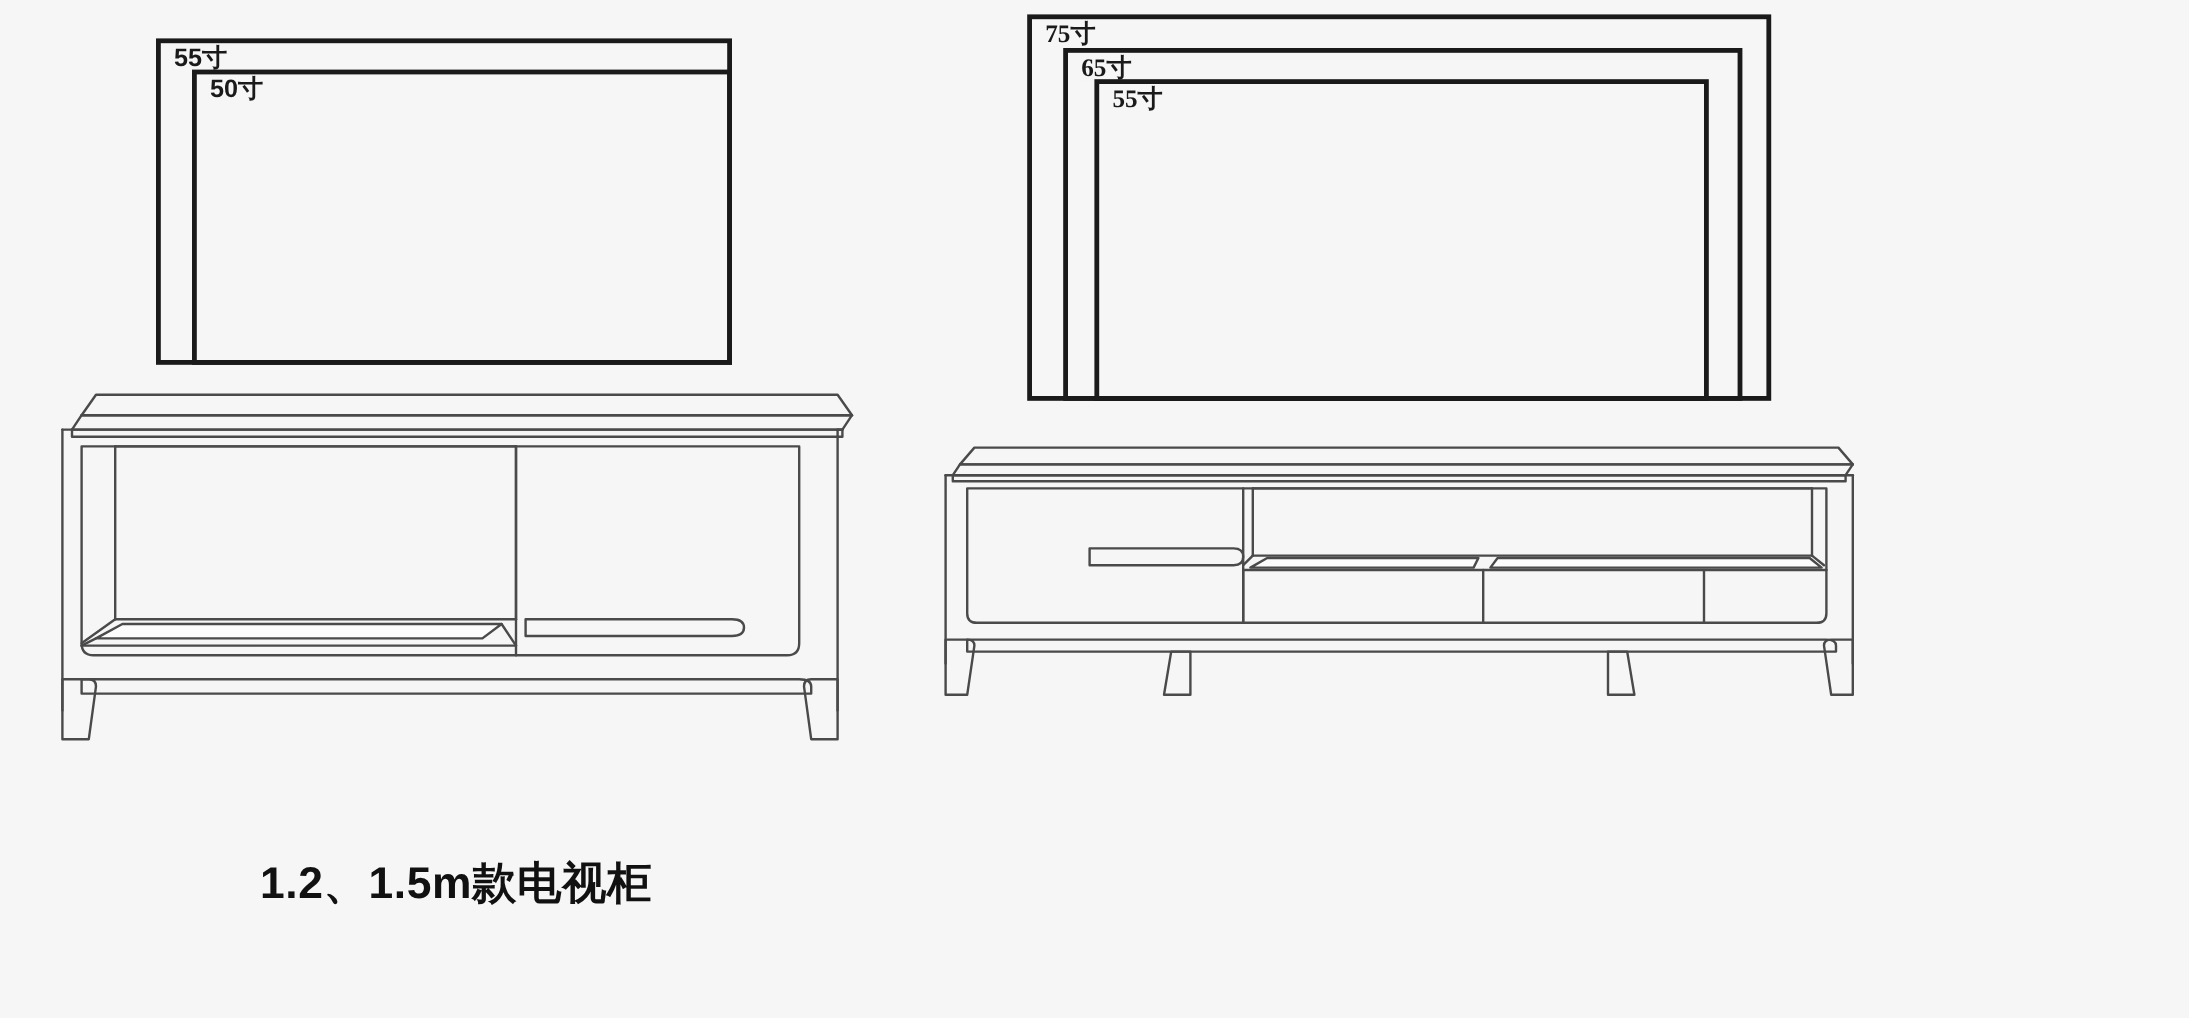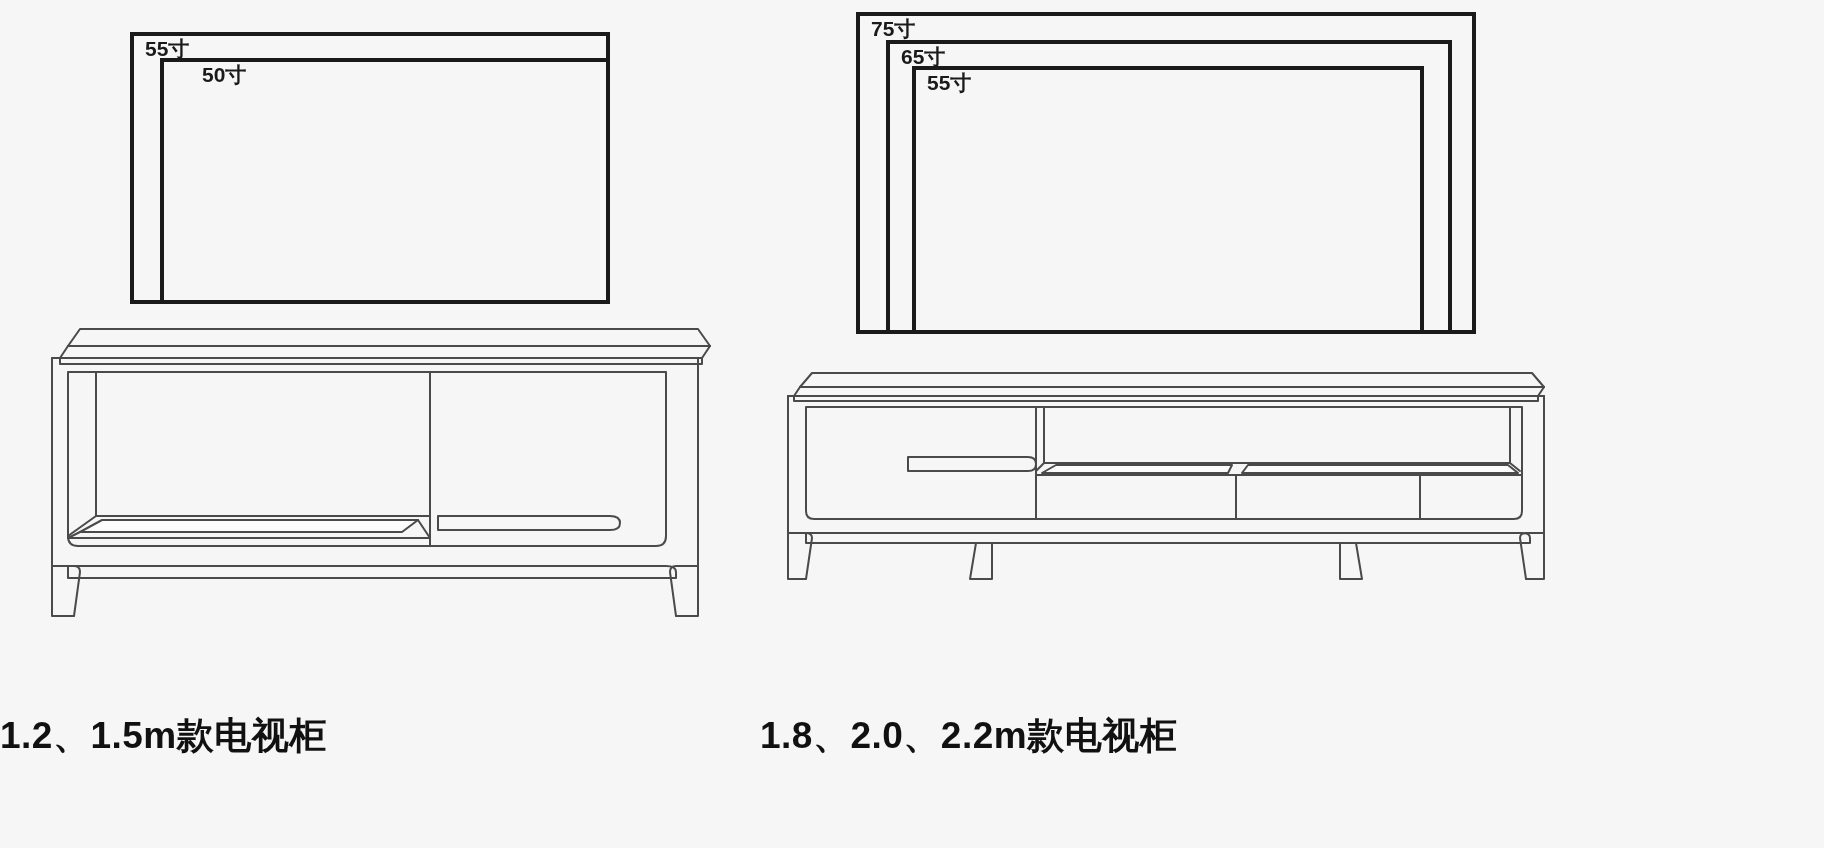--- a/index.html
+++ b/index.html
@@ -19,21 +19,21 @@
     width: 1640px;
     height: 848px;
     background: #f6f6f6;
   }
   .panel {
     position: absolute;
     top: 0;
     height: 848px;
   }
   #panel-left  { left: 0;    width: 760px; }
-  #panel-right { left: 760px; width: 1064px; }
+  #panel-right { left: 760px; width: 1064px; font-family: Liberation Serif, serif; }
 
   .tv-stack, .cabinet-art {
     position: absolute;
   }
 
   
   .tv-box {
     position: absolute;
     border: 4px solid #1a1a1a;
     background: transparent;
@@ -48,21 +48,21 @@
     letter-spacing: 0px;
     white-space: nowrap;
     background: #f6f6f6;
     padding: 0 1px;
   }
 
   
   .caption {
     position: absolute;
     width: 100%;
-    text-align: left;
+    text-align: center;
     color: #111;
     font-weight: 700;
     line-height: 1.28;
     letter-spacing: 0.5px;
   }
   .caption .line {
     display: block;
     font-size: 37px;
   }
   svg { display: block; }
@@ -73,21 +73,21 @@
 <div id="stage">
 
   <div class="panel" id="panel-left">
 
     <div class="tv-stack" style="left:130px; top:32px; width:480px; height:276px;">
 
       <div class="tv-box" style="left:0px; top:0px; width:480px; height:272px;"></div>
       <div class="tv-label" style="left:14px; top:6px;">55寸</div>
 
       <div class="tv-box" style="left:30px; top:26px; width:450px; height:246px;"></div>
-      <div class="tv-label" style="left:44px; top:32px;margin-left:27px;">50寸</div>
+      <div class="tv-label" style="left:44px; top:32px;">50寸</div>
     </div>
 
     <div class="cabinet-art" style="left:30px; top:320px;">
       <svg width="690" height="300" viewBox="0 0 690 300">
         <g fill="none" stroke="#4a4a4a" stroke-width="2" stroke-linecap="round" stroke-linejoin="round">
 
           <path d="M 38 26 L 50 9 L 668 9 L 680 26 Z"></path>
 
           <path d="M 38 26 L 680 26"></path>
           <path d="M 30 38 L 672 38 "></path>
@@ -196,17 +196,16 @@
 
           <path d="M 8 168 L 8 214 L 26 214 L 32 173 Q 32 168 26 168 Z"></path>
           <path d="M 196 178 L 190 214 L 212 214 L 212 178 Z"></path>
           <path d="M 560 178 L 560 214 L 582 214 L 576 178 Z"></path>
           <path d="M 764 168 L 764 214 L 746 214 L 740 173 Q 740 168 746 168 Z"></path>
         </g>
       </svg>
     </div>
 
     <div class="caption" style="top:712px;">
-      <span class="line">1.8、2.0、2.2m款电视柜</span>
     </div>
   </div>
 
 </div>
 
 </body></html>

